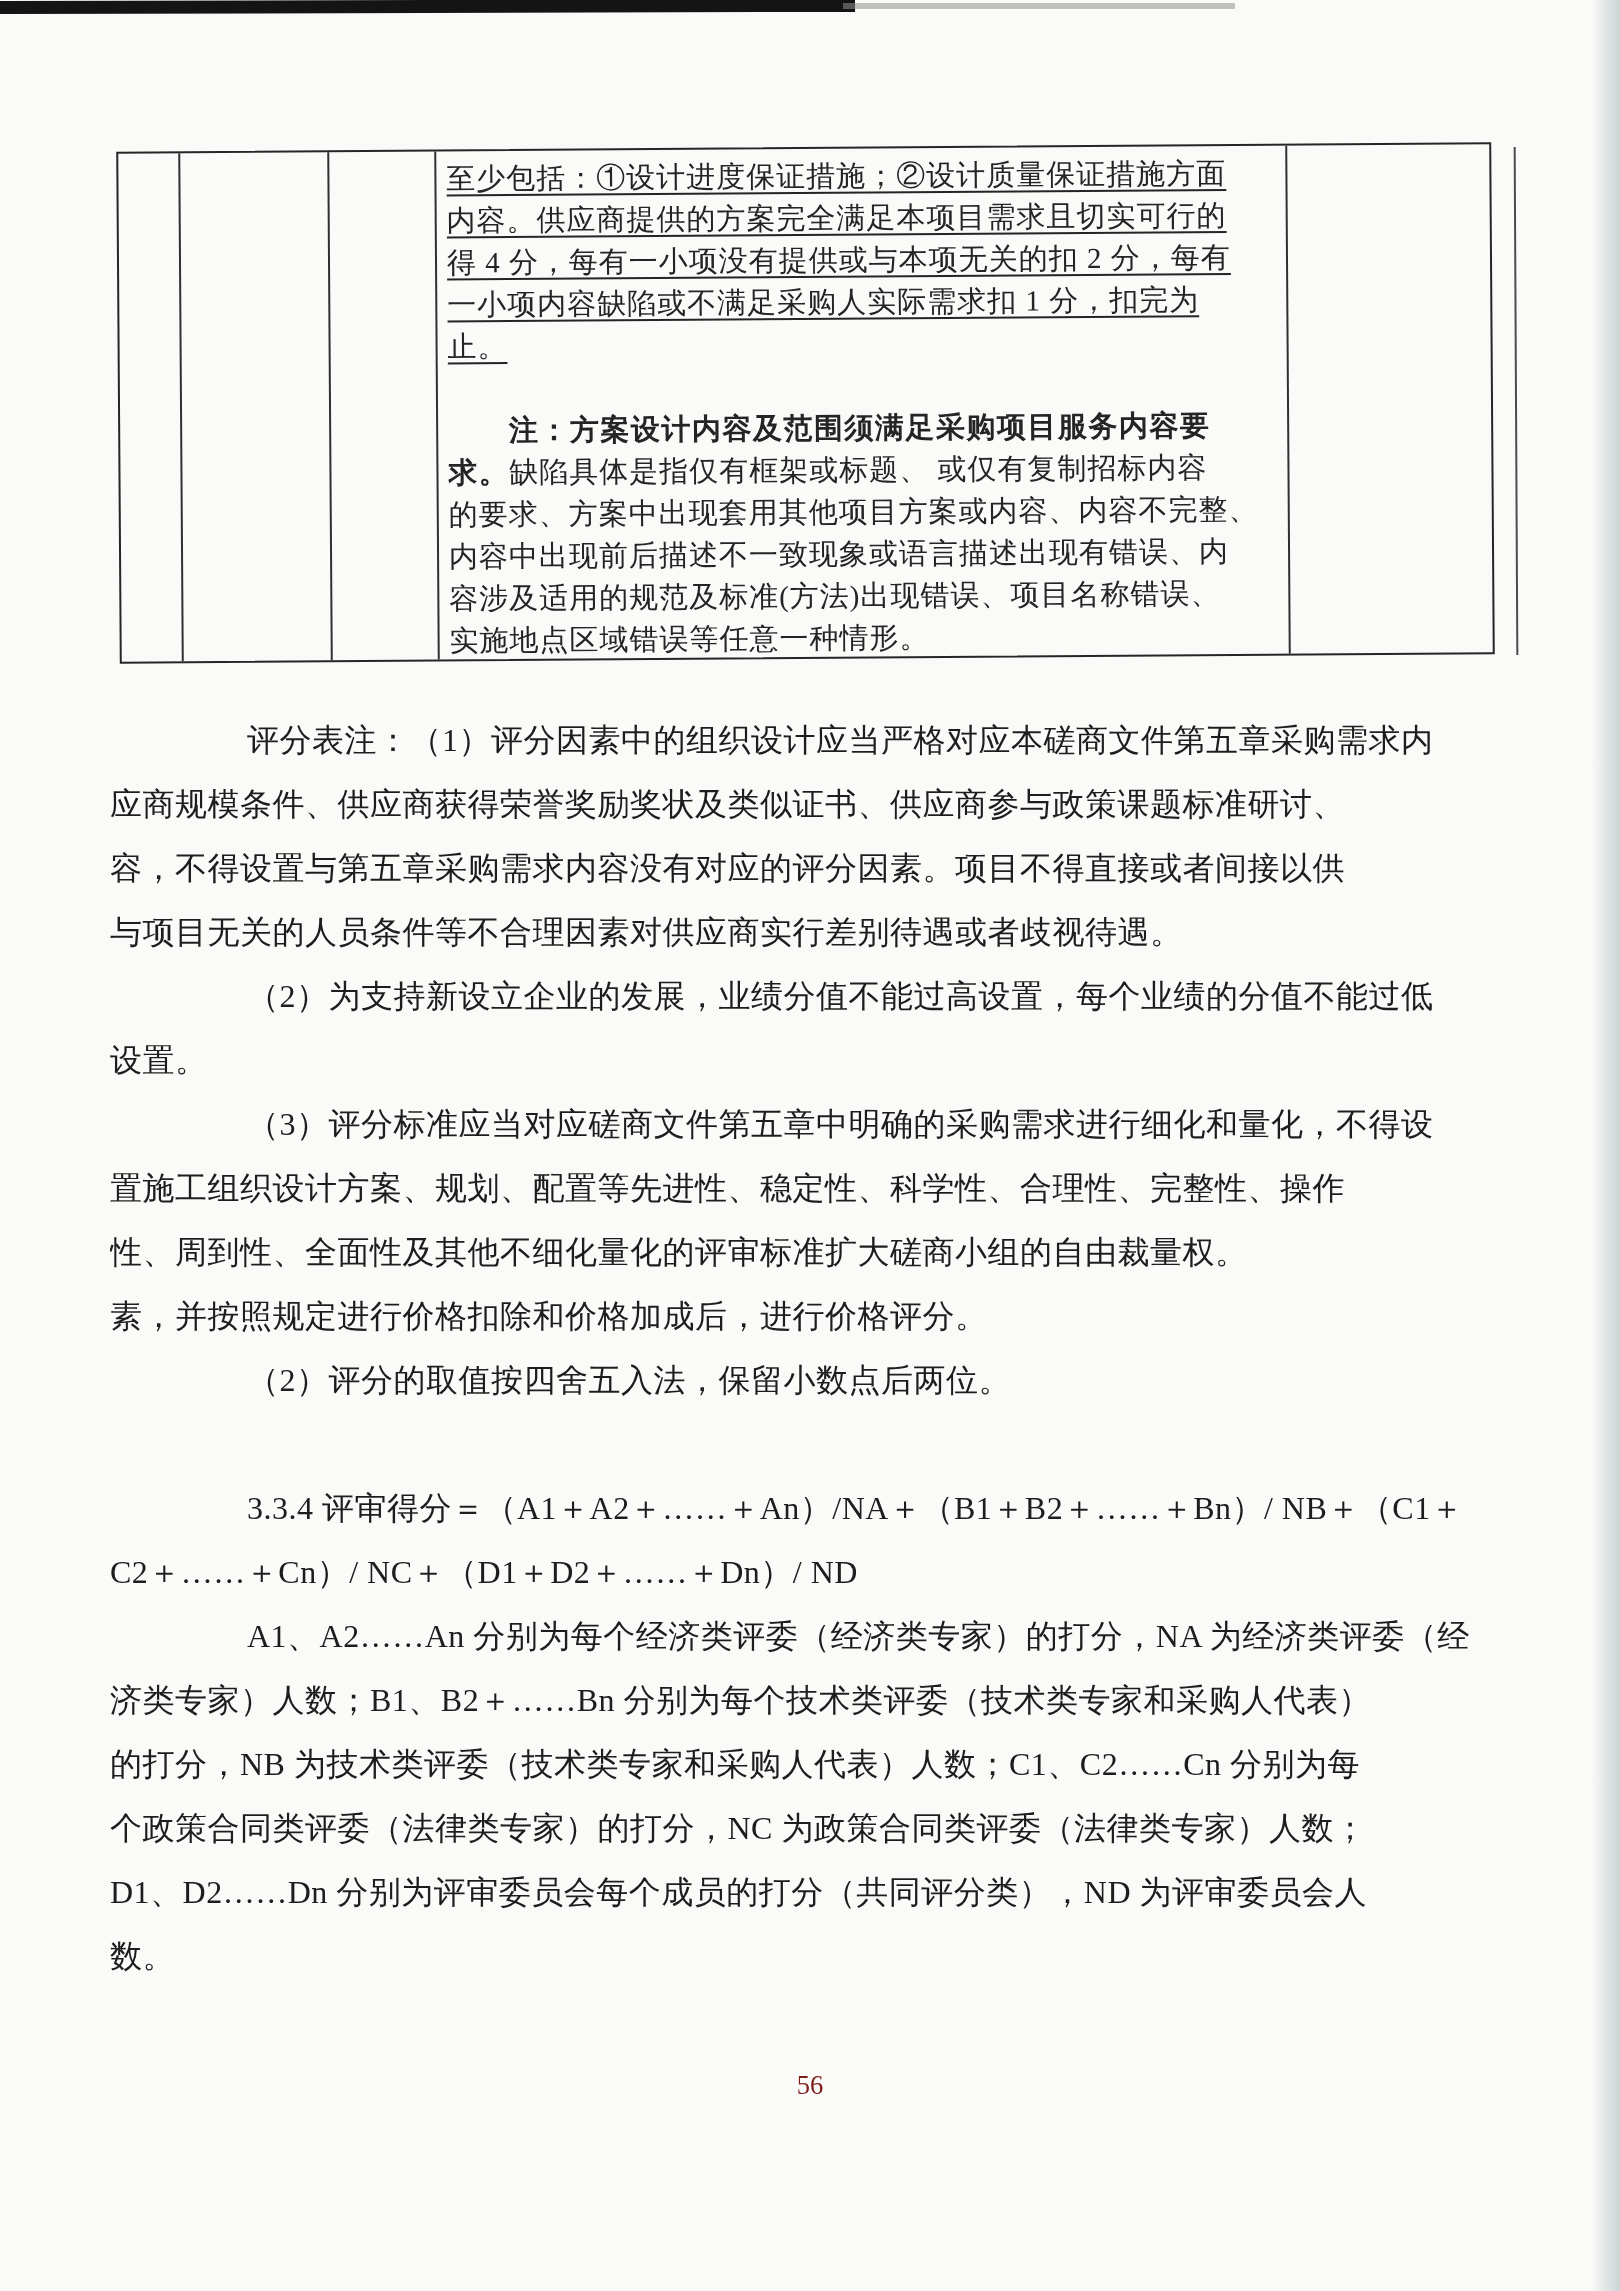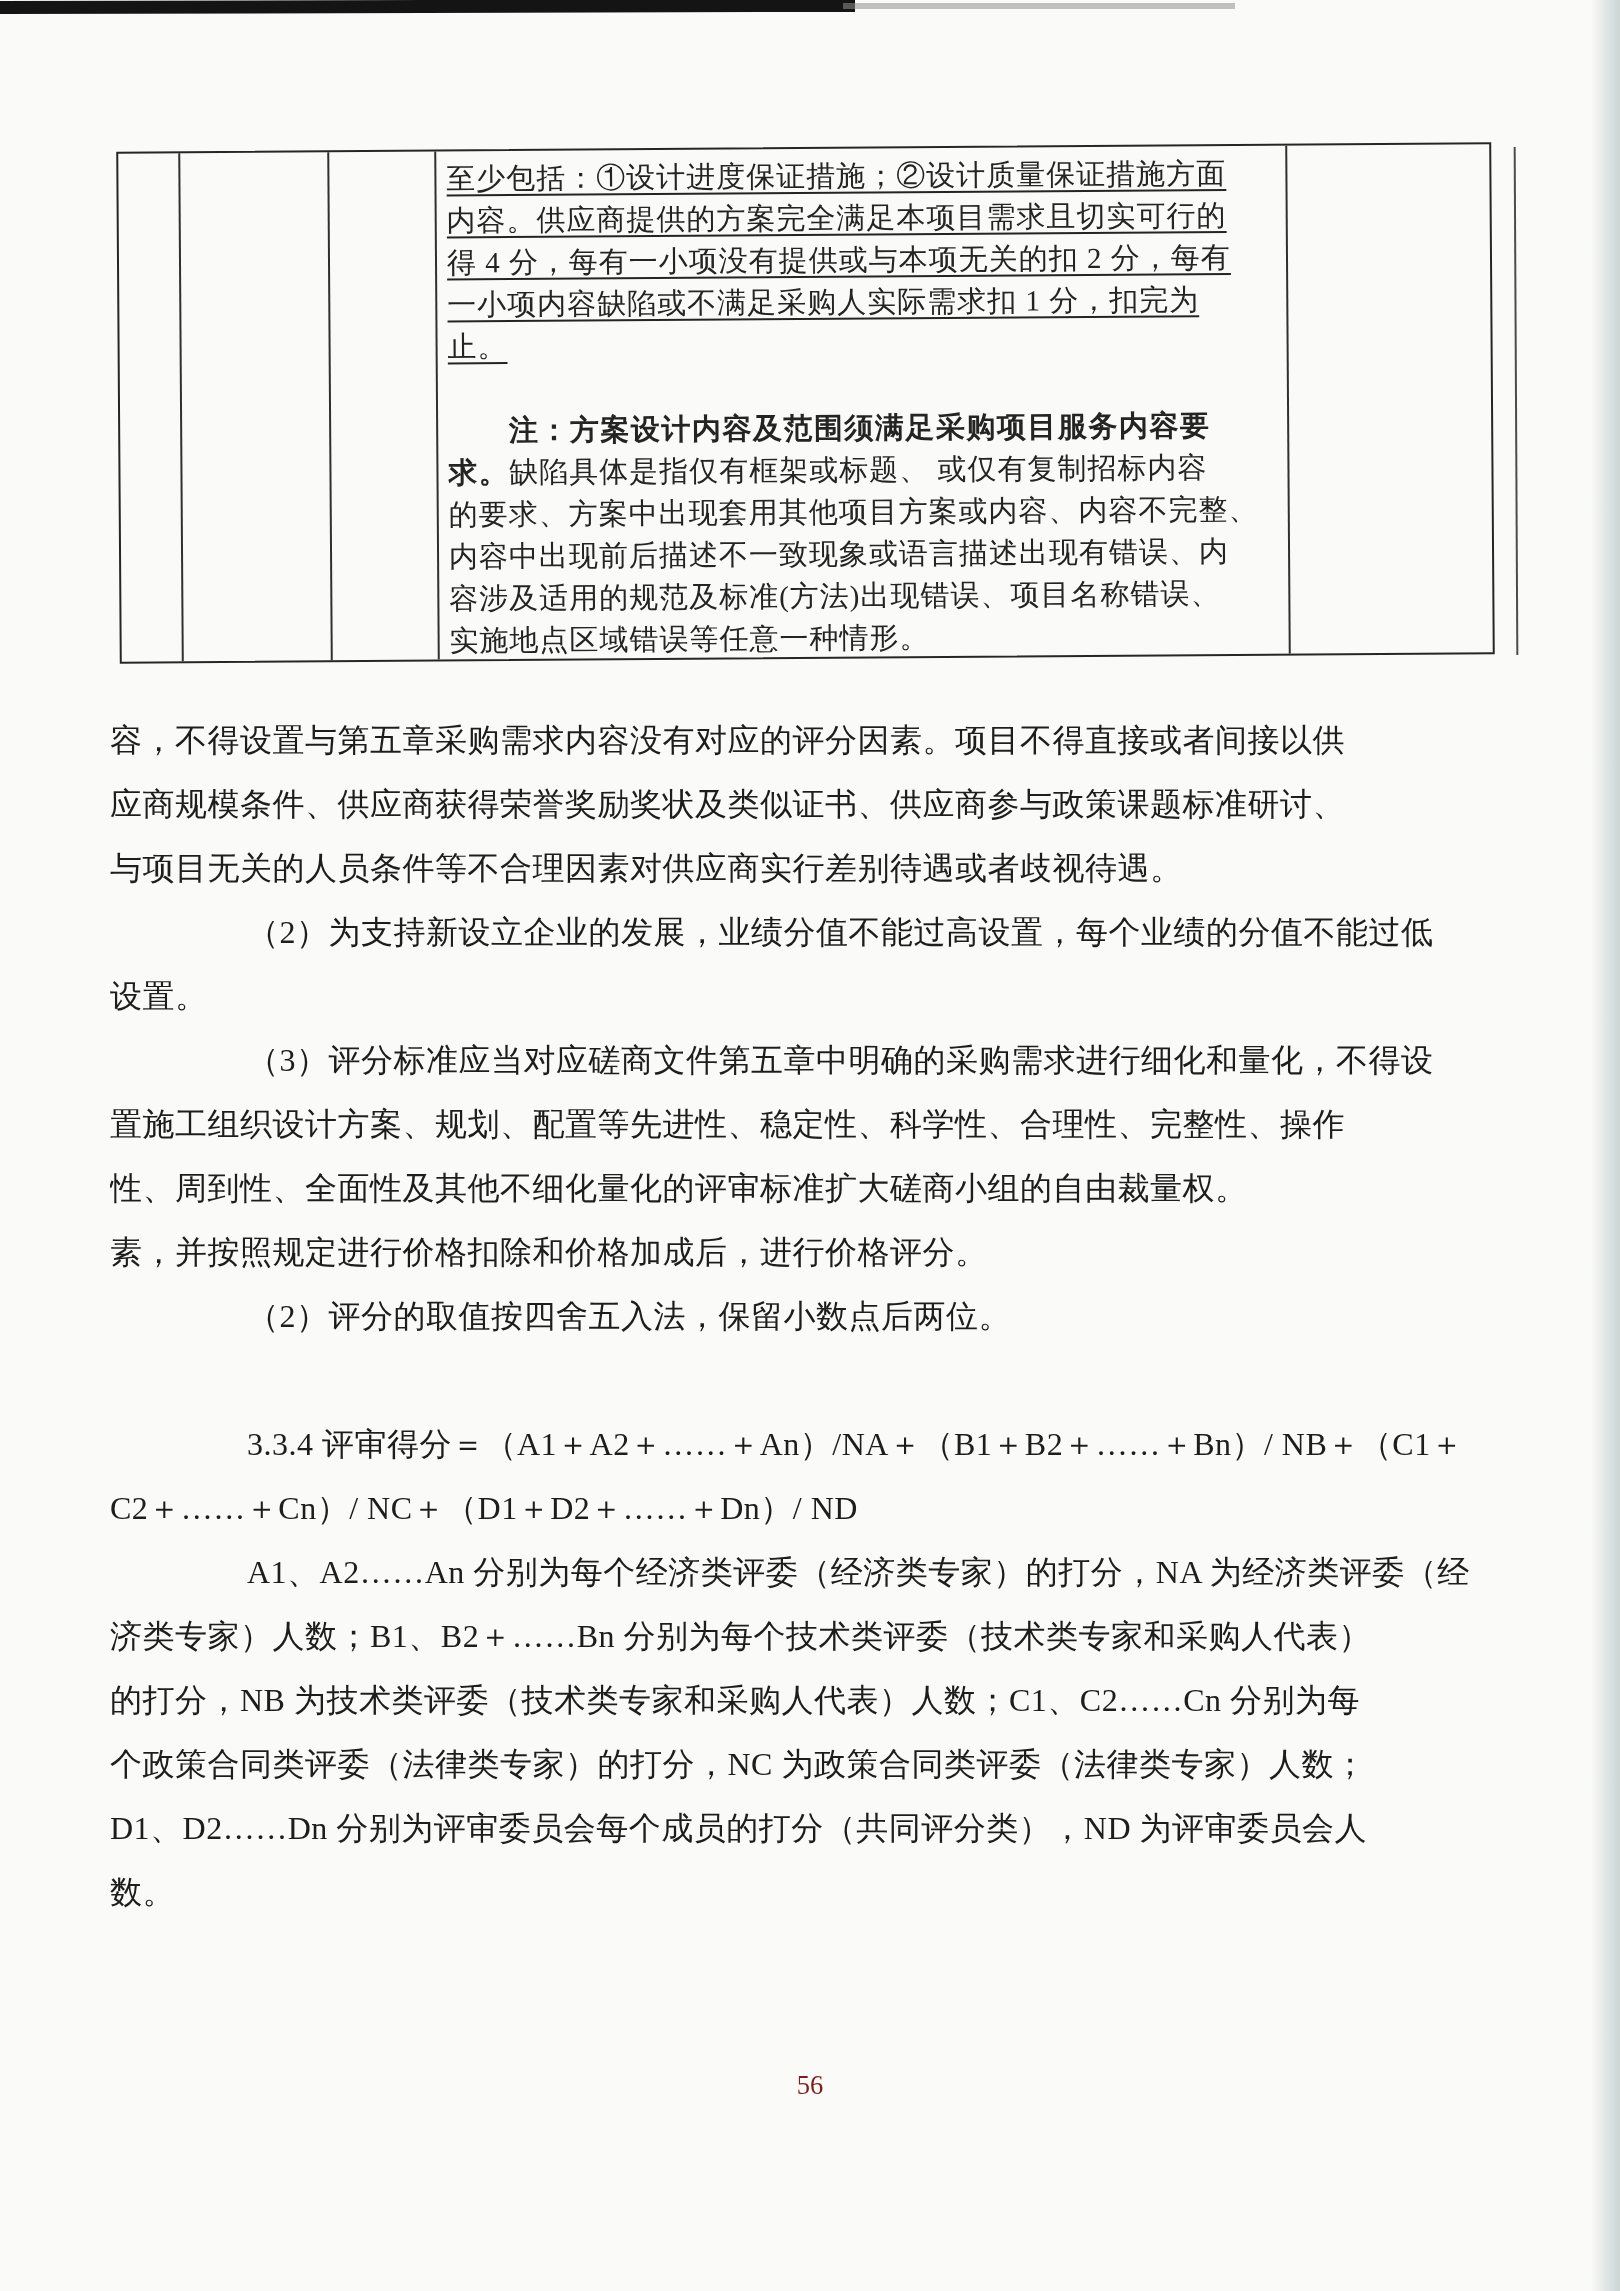--- a/index.html
+++ b/index.html
@@ -80,22 +80,23 @@
       <div class="cline"><span class="note-bold-inline">求。</span><span>缺陷具体是指仅有框架或标题、 或仅有复制招标内容</span></div>
       <div class="cline">的要求、方案中出现套用其他项目方案或内容、内容不完整、</div>
       <div class="cline">内容中出现前后描述不一致现象或语言描述出现有错误、内</div>
       <div class="cline">容涉及适用的规范及标准(方法)出现错误、项目名称错误、</div>
       <div class="cline">实施地点区域错误等任意一种情形。</div>
     </div>
     <div class="col c5"></div>
   </div>
 
   <div class="body-block">
+    <div class="bline indent">评分表注：（1）评分因素中的组织设计应当严格对应本磋商文件第五章采购需求内</div>
+    <div class="bline">应商规模条件、供应商获得荣誉奖励奖状及类似证书、供应商参与政策课题标准研讨、</div>
     <div class="bline">容，不得设置与第五章采购需求内容没有对应的评分因素。项目不得直接或者间接以供</div>
-    <div class="bline">应商规模条件、供应商获得荣誉奖励奖状及类似证书、供应商参与政策课题标准研讨、</div>
     <div class="bline">与项目无关的人员条件等不合理因素对供应商实行差别待遇或者歧视待遇。</div>
     <div class="bline indent">（2）为支持新设立企业的发展，业绩分值不能过高设置，每个业绩的分值不能过低</div>
     <div class="bline">设置。</div>
     <div class="bline indent">（3）评分标准应当对应磋商文件第五章中明确的采购需求进行细化和量化，不得设</div>
     <div class="bline">置施工组织设计方案、规划、配置等先进性、稳定性、科学性、合理性、完整性、操作</div>
     <div class="bline">性、周到性、全面性及其他不细化量化的评审标准扩大磋商小组的自由裁量权。</div>
     <div class="bline">素，并按照规定进行价格扣除和价格加成后，进行价格评分。</div>
     <div class="bline indent">（2）评分的取值按四舍五入法，保留小数点后两位。</div>
 
     <div class="spacer-line"></div>

